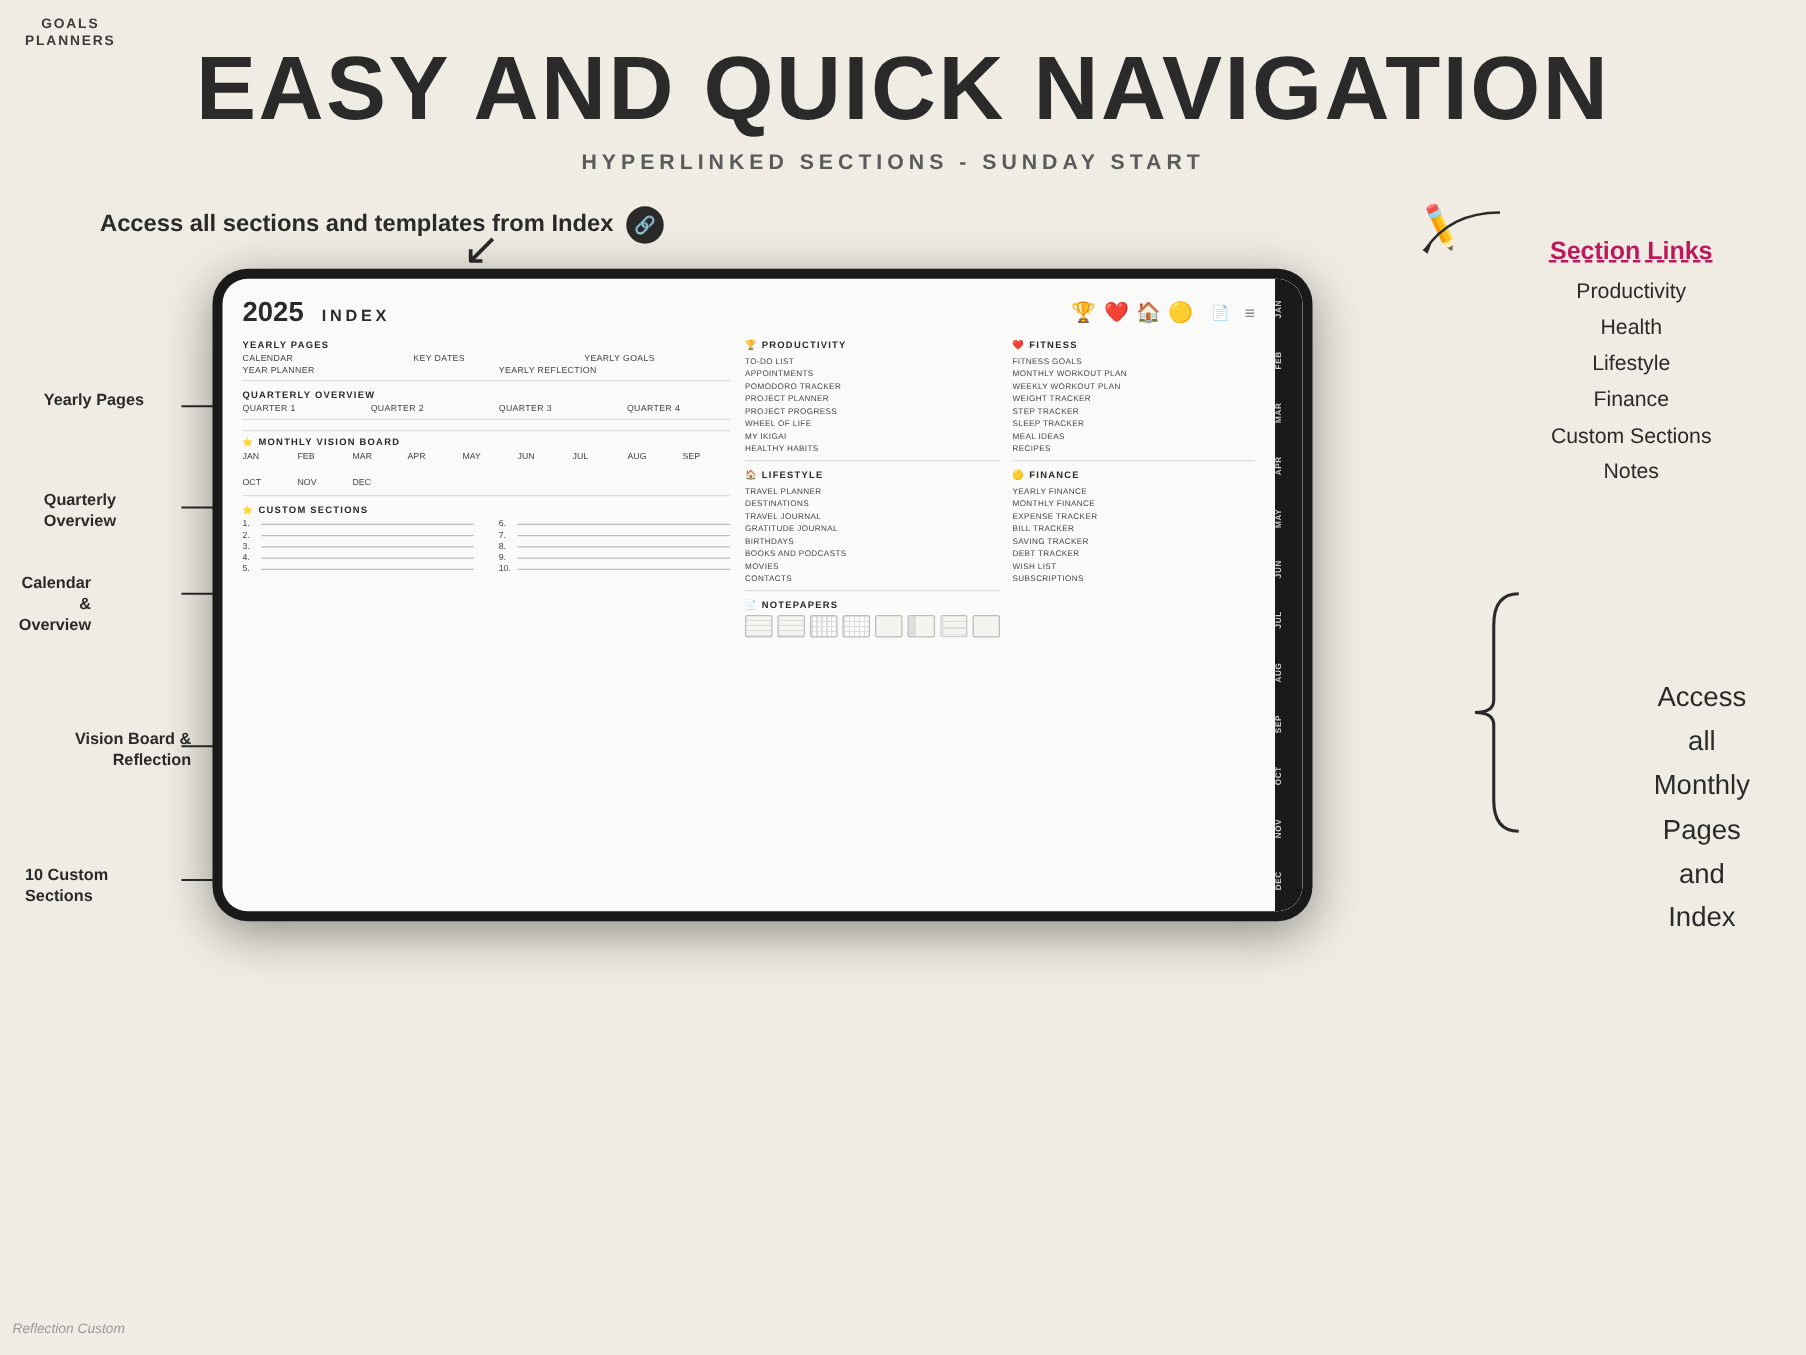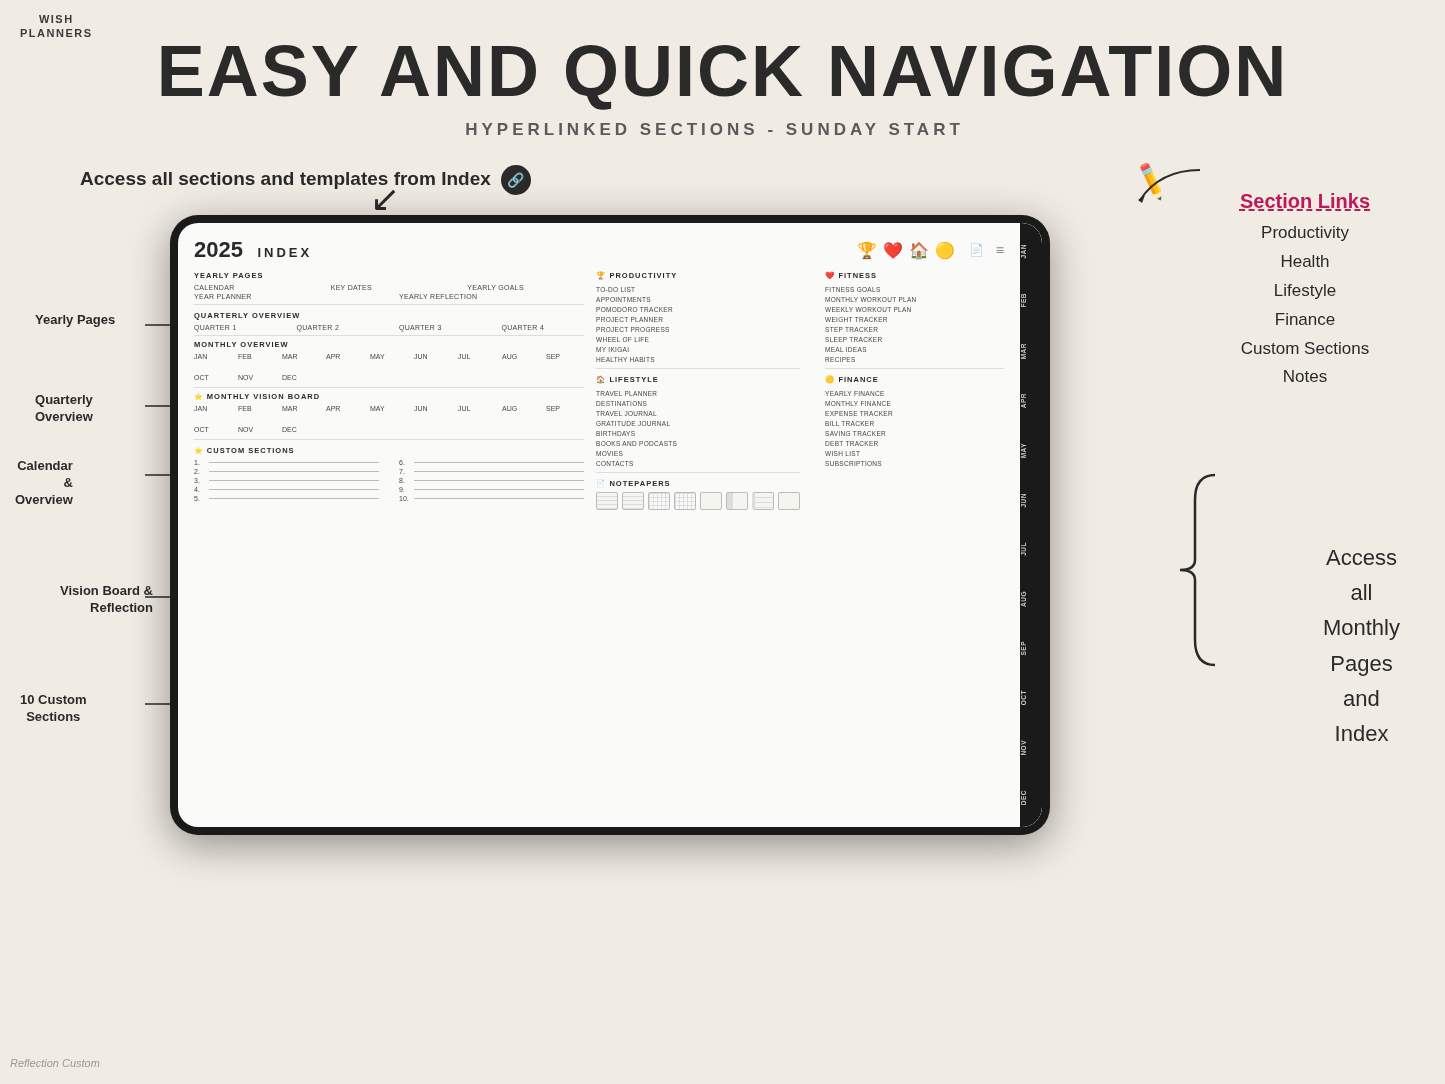--- a/index.html
+++ b/index.html
@@ -110,21 +110,21 @@
       color: #2a2a2a;
       line-height: 1.6;
     }
 
     
     .tablet {
       position: absolute;
       top: 215px;
       left: 170px;
       width: 880px;
-      height: 620px;
+      height: 522px;
       background: #1a1a1a;
       border-radius: 28px;
       padding: 8px;
       box-shadow: 0 10px 40px rgba(0,0,0,0.4);
     }
 
     .tablet-screen {
       width: 100%;
       height: 100%;
       background: #fafaf8;
@@ -221,21 +221,21 @@
 
     .t-divider {
       height: 1px;
       background: #ddd;
       margin: 4px 0;
     }
 
     
     .tablet-right-cols {
       display: flex;
-      gap: 25px;
+      gap: 10px;
       justify-content: flex-end;
     }
 
     .tablet-right-col {
       flex: 1;
     }
 
     .t-list-item {
       font-size: 6.5px;
       color: #444;
@@ -312,21 +312,21 @@
       letter-spacing: 0.5px;
       writing-mode: vertical-rl;
       transform: rotate(180deg);
       font-weight: 600;
     }
   </style>
 </head>
 <body>
 
 <div class="logo">
-  <div>WISH</div>
+  <div>GOALS</div>
   <div>PLANNERS</div>
 </div>
 
 <h1 class="main-title">EASY AND QUICK NAVIGATION</h1>
 
 <div class="subtitle">HYPERLINKED SECTIONS - SUNDAY START</div>
 
 <div class="access-text">
   <span>Access all sections and templates from Index</span>
   <span class="link-icon">🔗</span>
@@ -378,21 +378,21 @@
   <line x1="0" y1="4" x2="35" y2="4" stroke="#2a2a2a" stroke-width="1.5"></line>
   <polygon points="32,1 38,4 32,7" fill="#2a2a2a"></polygon>
 </svg>
 
 <div style="position:absolute; top:583px; left:20px; font-size:13px; font-weight:700; color:#2a2a2a; text-align:right; line-height:1.3;margin-left:40px;">Vision Board &amp;<br>Reflection</div>
 <svg style="position:absolute; top:593px; left:145px;" width="40" height="8">
   <line x1="0" y1="4" x2="35" y2="4" stroke="#2a2a2a" stroke-width="1.5"></line>
   <polygon points="32,1 38,4 32,7" fill="#2a2a2a"></polygon>
 </svg>
 
-<div style="position:absolute; top:692px; left:20px; font-size:13px; font-weight:700; color:#2a2a2a; text-align:center; line-height:1.3;">10 Custom<br>Sections</div>
+<div style="position:absolute; top:692px; left:20px; font-size:13px; font-weight:700; color:#2a2a2a; text-align:left; line-height:1.3;">10 Custom<br>Sections</div>
 <svg style="position:absolute; top:700px; left:145px;" width="40" height="8">
   <line x1="0" y1="4" x2="35" y2="4" stroke="#2a2a2a" stroke-width="1.5"></line>
   <polygon points="32,1 38,4 32,7" fill="#2a2a2a"></polygon>
 </svg>
 
 <div class="tablet">
   <div class="tablet-screen">
 
     <div class="tablet-content">
 
@@ -432,37 +432,20 @@
           <div class="t-grid">
             <div class="t-item">QUARTER 1</div>
             <div class="t-item">QUARTER 2</div>
             <div class="t-item">QUARTER 3</div>
             <div class="t-item">QUARTER 4</div>
           </div>
 
           <div class="t-divider"></div>
 
           <div style="display:flex; gap:16px;">
-            <div style="flex:1;">
-              <div class="t-section-label">MONTHLY OVERVIEW</div>
-              <div class="t-month-grid">
-                <div class="t-month">JAN</div>
-                <div class="t-month">FEB</div>
-                <div class="t-month">MAR</div>
-                <div class="t-month">APR</div>
-                <div class="t-month">MAY</div>
-                <div class="t-month">JUN</div>
-                <div class="t-month">JUL</div>
-                <div class="t-month">AUG</div>
-                <div class="t-month">SEP</div>
-                <div class="t-month">OCT</div>
-                <div class="t-month">NOV</div>
-                <div class="t-month">DEC</div>
-              </div>
-            </div>
           </div>
 
           <div class="t-divider"></div>
 
           <div style="display:flex; gap:16px;">
             <div style="flex:1;">
               <div class="t-section-label">
                 <span style="font-size:7px;">⭐</span> MONTHLY VISION BOARD
               </div>
               <div class="t-month-grid">

